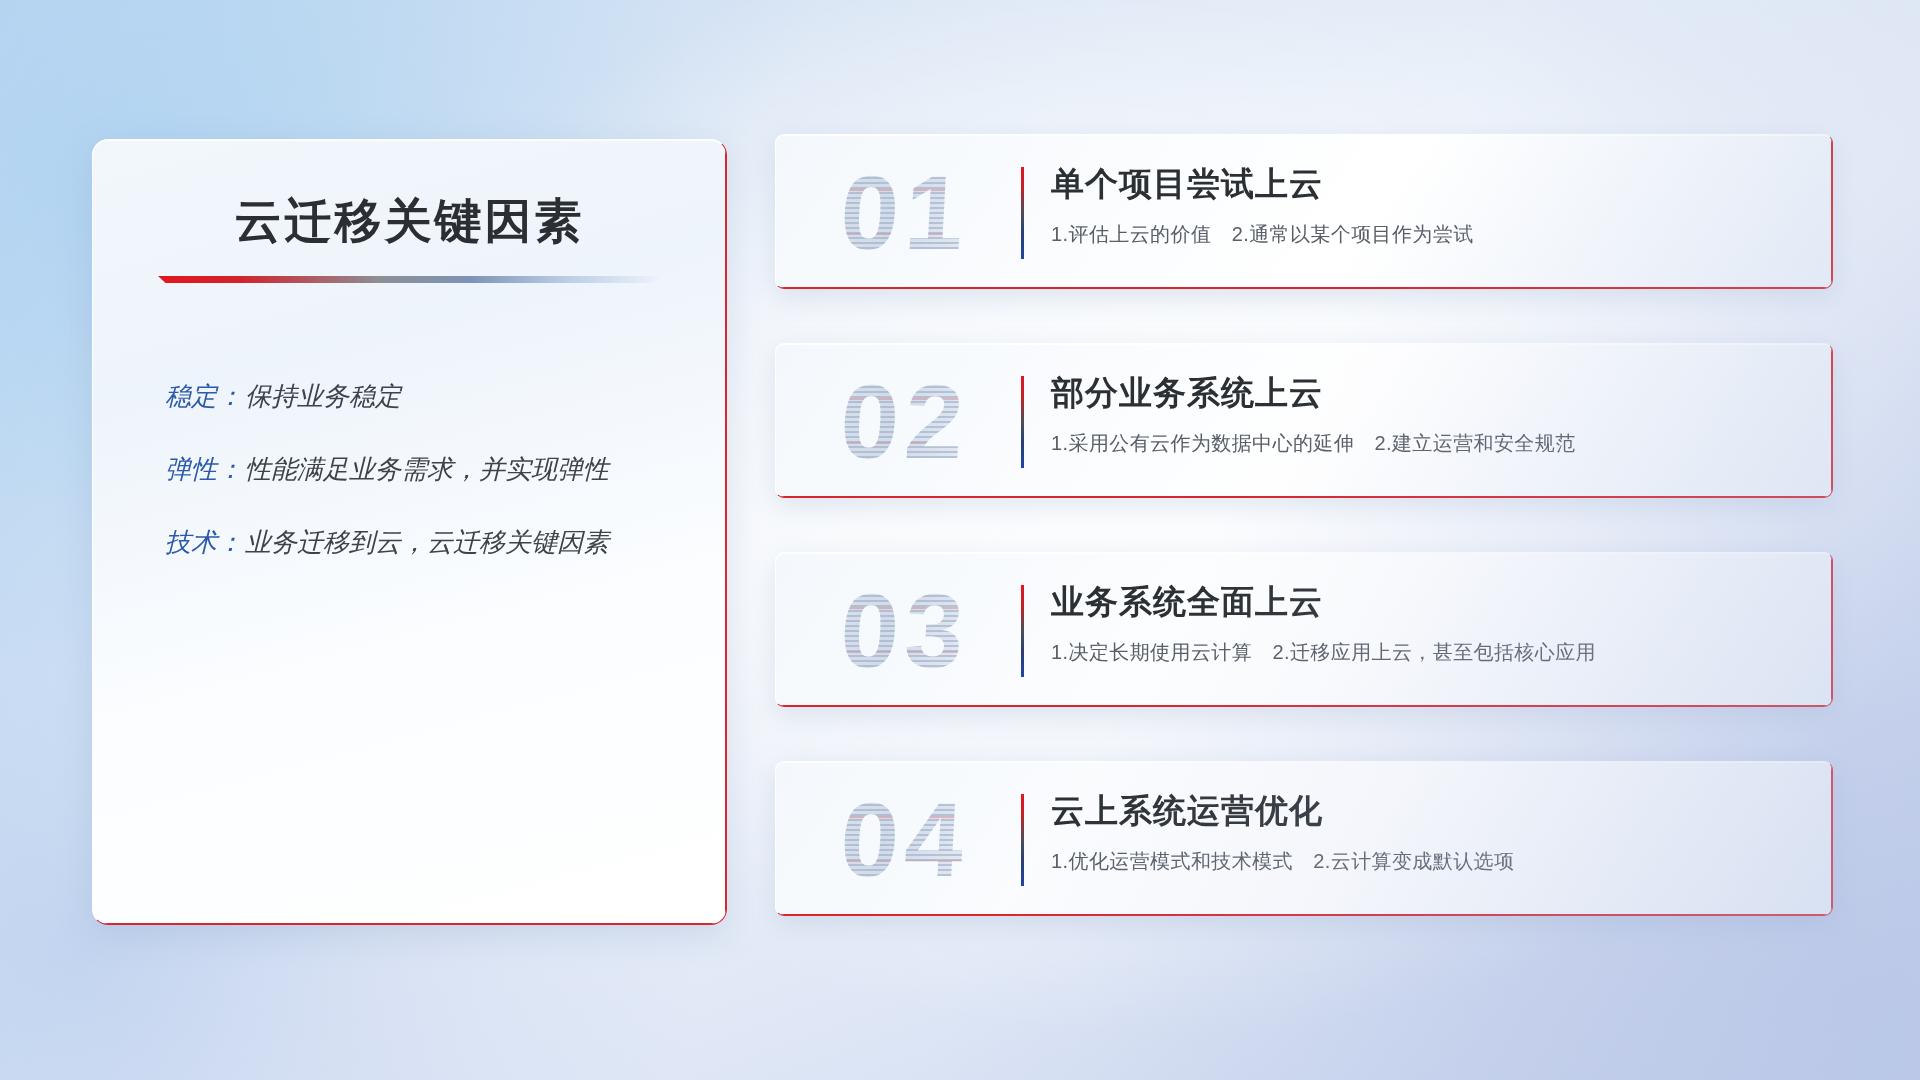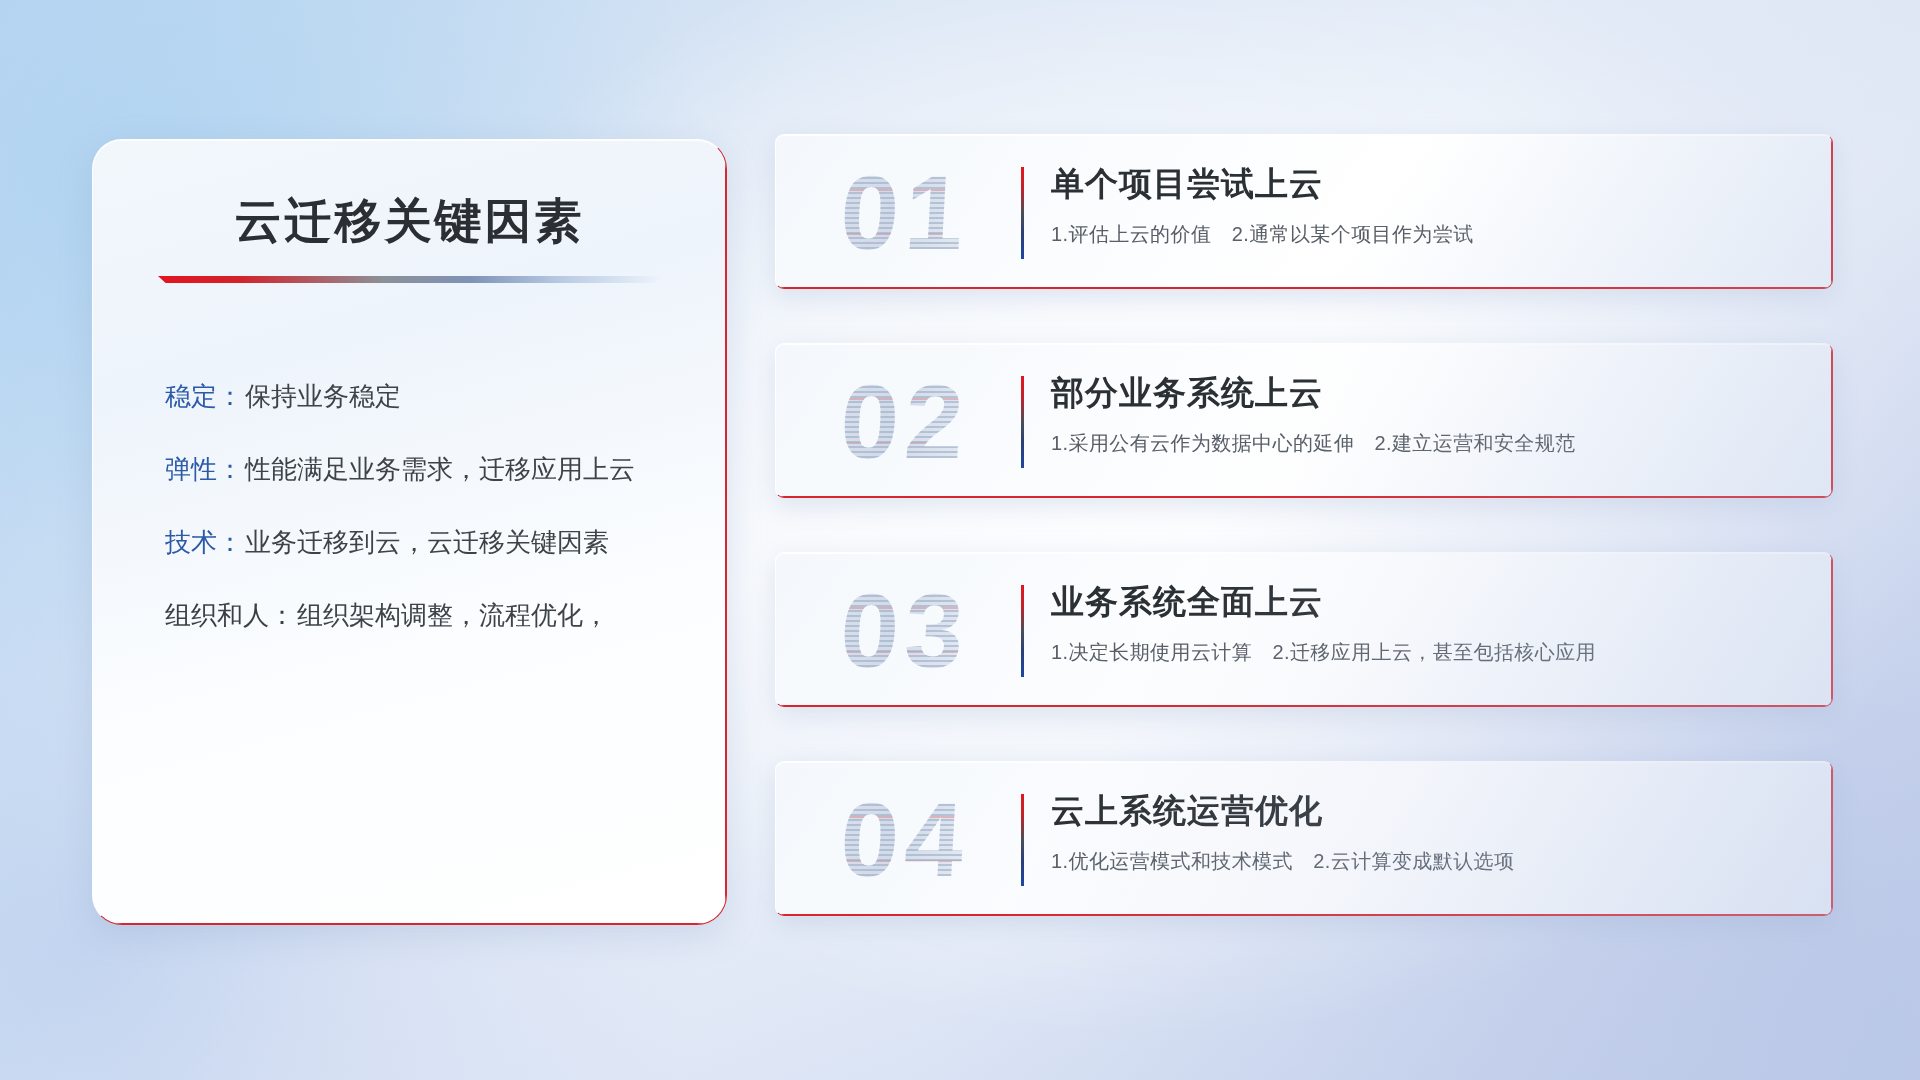--- a/index.html
+++ b/index.html
@@ -28,21 +28,21 @@
     background:linear-gradient(115deg, rgba(168,206,240,.55) 0%, rgba(255,255,255,0) 34%),
                linear-gradient(300deg, rgba(178,192,228,.45) 0%, rgba(255,255,255,0) 40%);
     pointer-events:none;
   }
 
   
   .left-panel{
     position:absolute;
     left:92px; top:139px;
     width:635px; height:786px;
-    border-radius:30px;
+    border-radius:16px;
     background:linear-gradient(165deg,#f2f7fc 0%,#eef4fb 28%,#fbfdff 62%,#ffffff 100%);
     border:1px solid rgba(255,255,255,.95);
     border-right-color:#d8262f;
     border-bottom-color:#d8262f;
     box-shadow:0 10px 34px rgba(120,145,185,.22), inset 0 1px 0 rgba(255,255,255,.9);
     z-index:3;
     overflow:hidden;
   }
   .left-panel::before{
     content:"";
@@ -78,20 +78,21 @@
 
   .factor-list{
     position:absolute;
     left:72px; right:40px; top:220px;
   }
   .factor-row{
     font-size:26px;
     line-height:73px;
     color:#3a3f45;
     white-space:nowrap;
+    font-style:italic;
   }
   .factor-row .label{ margin-right:2px; }
   .factor-row.blue .label{ color:#2c5aa8; }
   .factor-row.dark .label{ color:#3a3f45; }
   .factor-row .desc{ color:#3d4348; }
   .factor-row.cont{ line-height:73px; }
 
   
   .cards{
     position:absolute;
@@ -178,23 +179,22 @@
 </head>
 <body>
 
 <div id="slide">
 
   <section class="left-panel">
     <h1 class="panel-title">云迁移关键因素</h1>
     <div class="title-rule"></div>
     <div class="factor-list" id="factor-list">
         <div class="factor-row blue"><span class="label">稳定：</span><span class="desc">保持业务稳定</span></div>
-        <div class="factor-row blue"><span class="label">弹性：</span><span class="desc">性能满足业务需求，迁移应用上云</span></div>
+        <div class="factor-row blue"><span class="label">弹性：</span><span class="desc">性能满足业务需求，并实现弹性</span></div>
         <div class="factor-row blue"><span class="label">技术：</span><span class="desc">业务迁移到云，云迁移关键因素</span></div>
-        <div class="factor-row dark"><span class="label">组织和人：</span><span class="desc">组织架构调整，流程优化，</span></div>
       </div>
   </section>
 
   <section class="cards" id="cards">
       <article class="card">
         <div class="card-num">01</div>
         <div class="accent-bar"></div>
         <div class="card-body">
           <div class="card-title">单个项目尝试上云</div>
           <div class="card-sub">1.评估上云的价值　2.通常以某个项目作为尝试</div>

